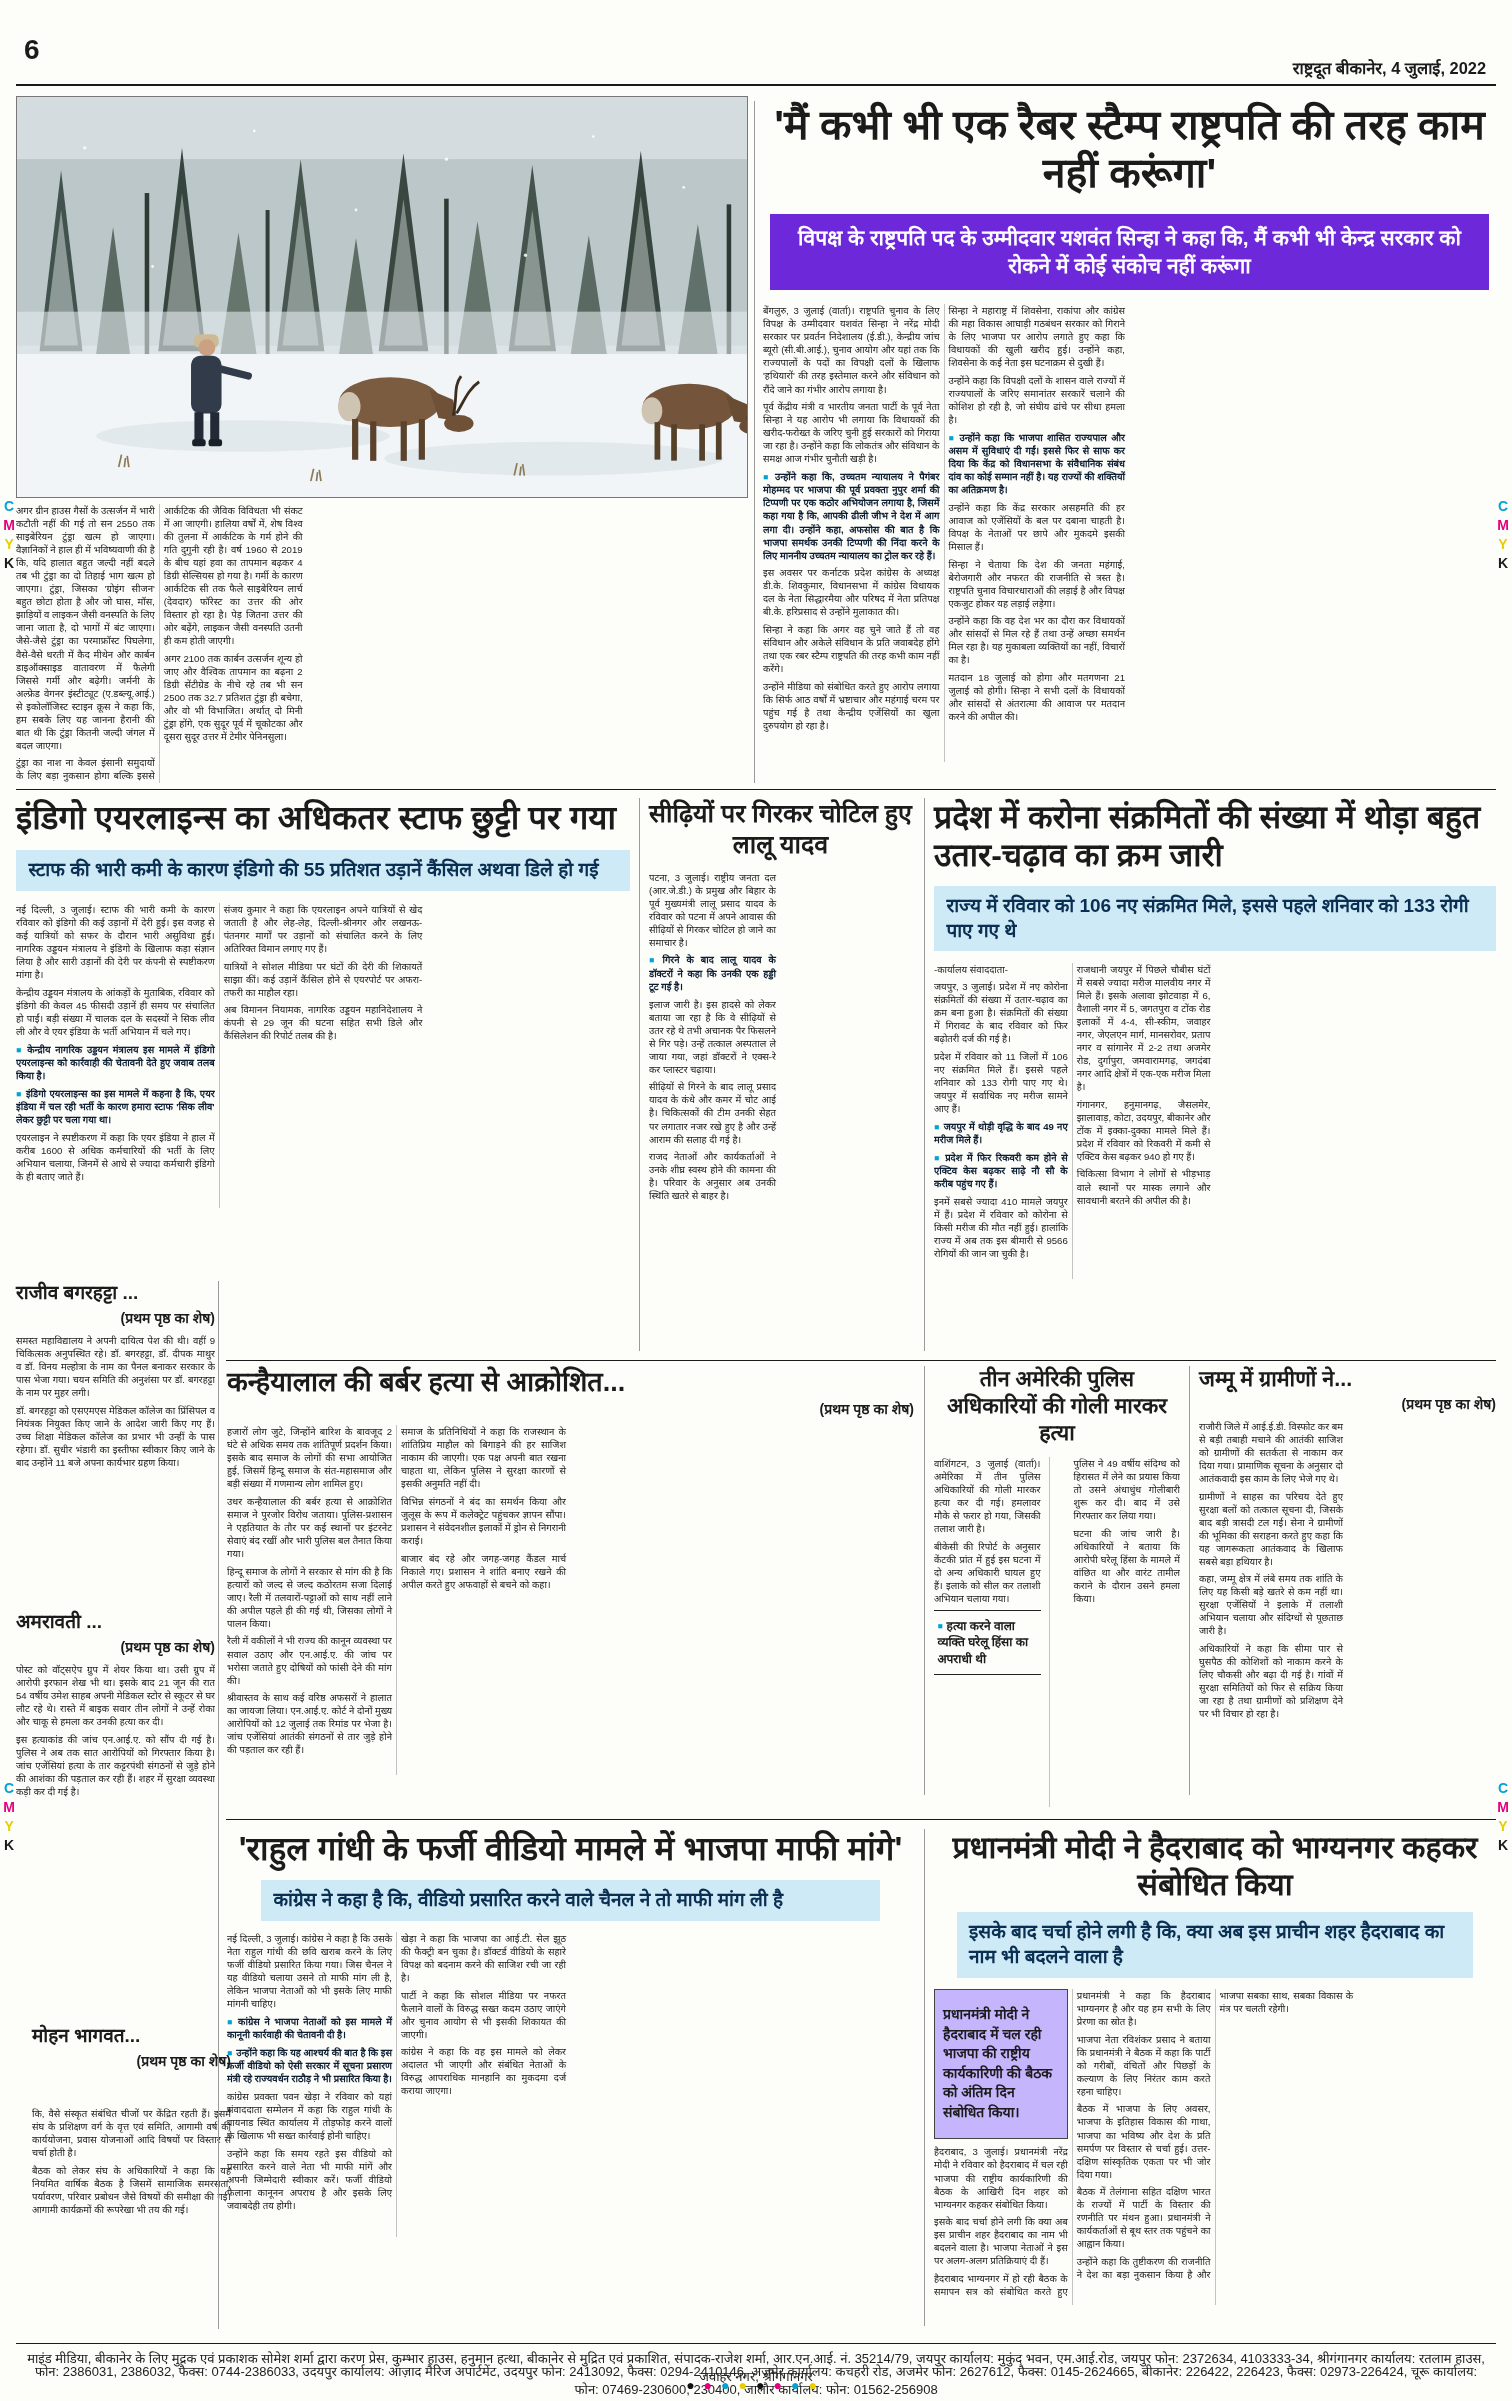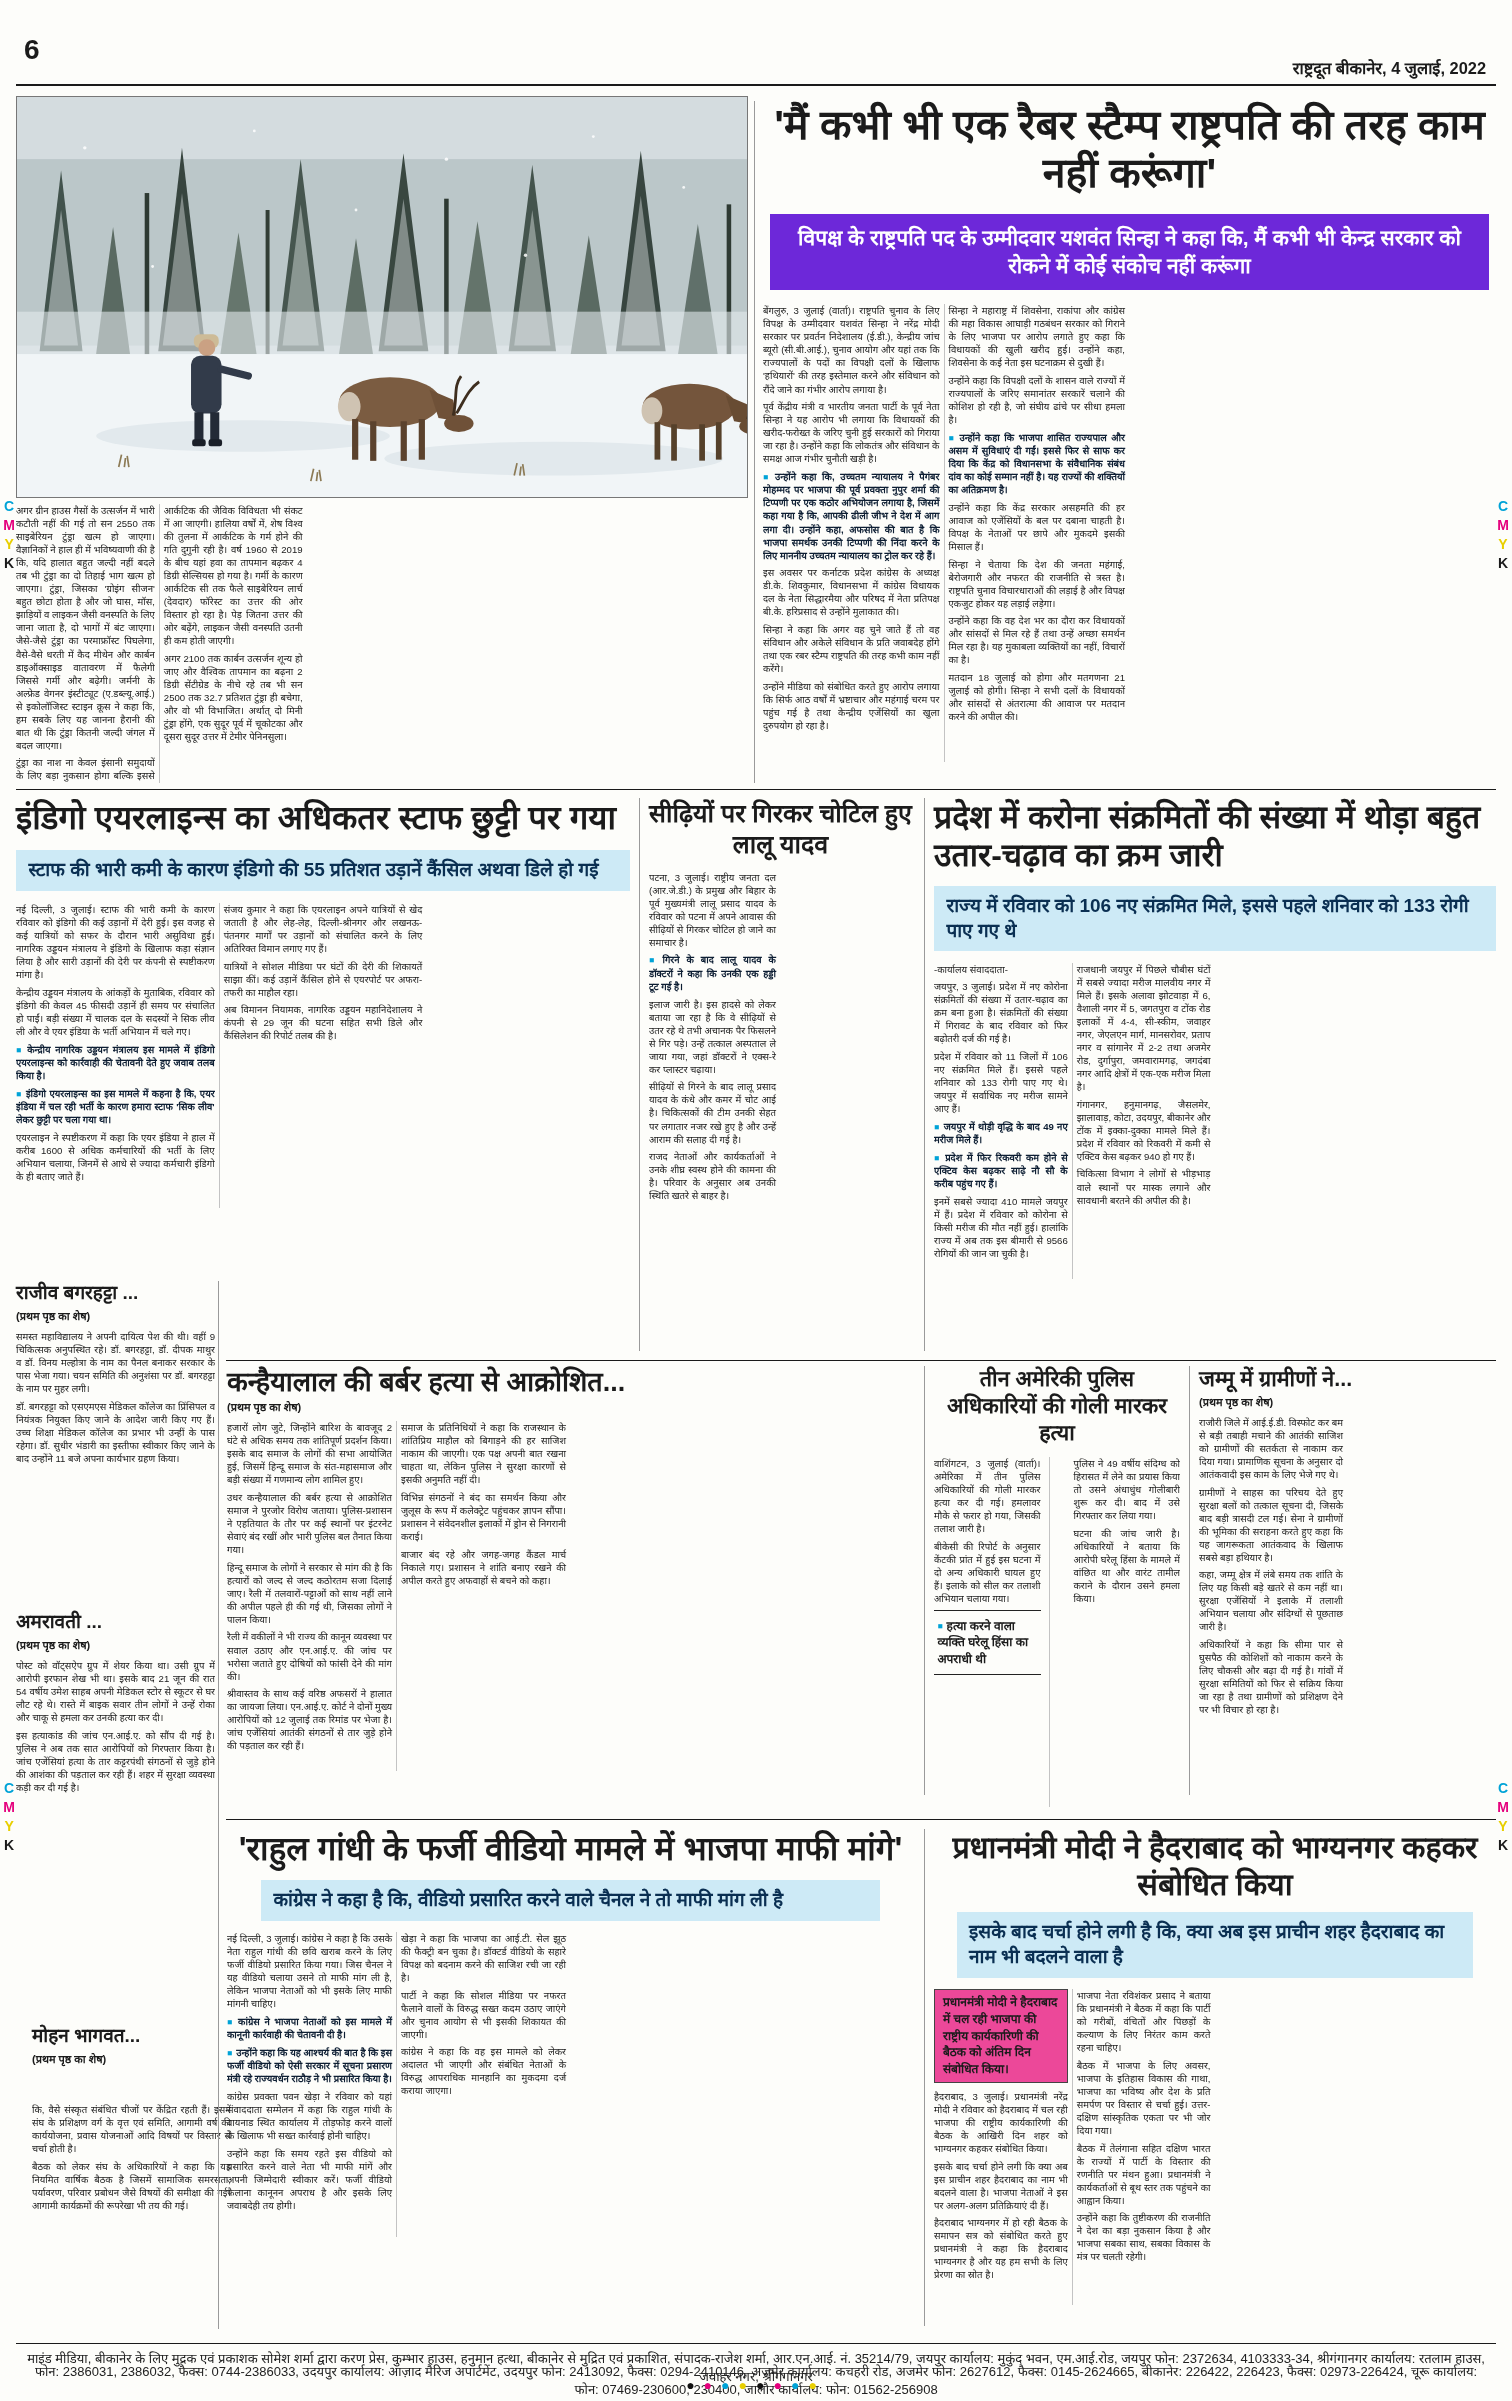--- a/index.html
+++ b/index.html
@@ -25,30 +25,30 @@
   .sq{color:#00a3d7;margin-right:4px;font-size:8.5px;}
   .cols{column-gap:9px;column-rule:0.6px solid #c3c3c3;column-fill:auto;overflow:hidden;}
   .c2{column-count:2}.c3{column-count:3}.c4{column-count:4}.c5{column-count:5}
   .h-xl{font-size:41px;line-height:1.18;font-weight:bold;text-align:center;margin:0;}
   .h-lg{font-size:33px;line-height:1.2;font-weight:bold;margin:0;}
   .h-lg.ctr{text-align:center;}
   .h-md{font-size:25px;line-height:1.25;font-weight:bold;text-align:center;margin:0;}
   .h-md-l{font-size:27px;line-height:1.2;font-weight:bold;margin:0;}
   .h-sm{font-size:19px;line-height:1.25;font-weight:bold;margin:0 0 3.4px;}
   .h-sm2{font-size:21.5px;line-height:1.25;font-weight:bold;text-align:center;margin:0;}
-  .cont-note{font-size:11px;font-weight:bold;text-align:left;margin:1.1px 0 6.8px;}
+  .cont-note{font-size:14px;font-weight:bold;text-align:right;margin:1.1px 0 6.8px;}
   .green{background:#6d28d9;color:#fff;font-weight:bold;font-size:21px;line-height:1.32;
          text-align:center;padding:10.2px 16px;}
   .cyanbox{background:#cdeaf6;color:#0a2f52;font-weight:bold;font-size:19px;line-height:1.3;
            padding:8px 12.4px;}
   .quotebox{border-top:1.7px solid #222;border-bottom:1.7px solid #222;padding:6.8px 3.4px;margin:5.6px 0;
             font-weight:bold;font-size:12px;line-height:1.35;}
   .quotebox .sq{float:left;margin-top:2.3px;}
-  .modibox{border:1.1px solid #444;padding:4px 8px;margin:0 0 6.8px;font-weight:bold;font-size:12px;
-           line-height:1.4;break-inside:avoid;background:#ec4899;}
+  .modibox{border:1.1px solid #444;padding:15px 8px;margin:0 0 6.8px;font-weight:bold;font-size:14px;
+           line-height:1.4;break-inside:avoid;background:#c4b5fd;}
   .am-cols{display:flex;gap:16px;margin-top:10.2px;height:350px;overflow:hidden;}
   .am-col{flex:1;}
   .am-col.first{border-right:0.6px solid #c3c3c3;padding-right:8px;margin-right:8px;}
   
   .footer-line{position:absolute;left:22.6px;width:1467px;font-size:13px;text-align:center;color:#222;}
 </style>
 </head>
 <body>
 
 <div class="page">

